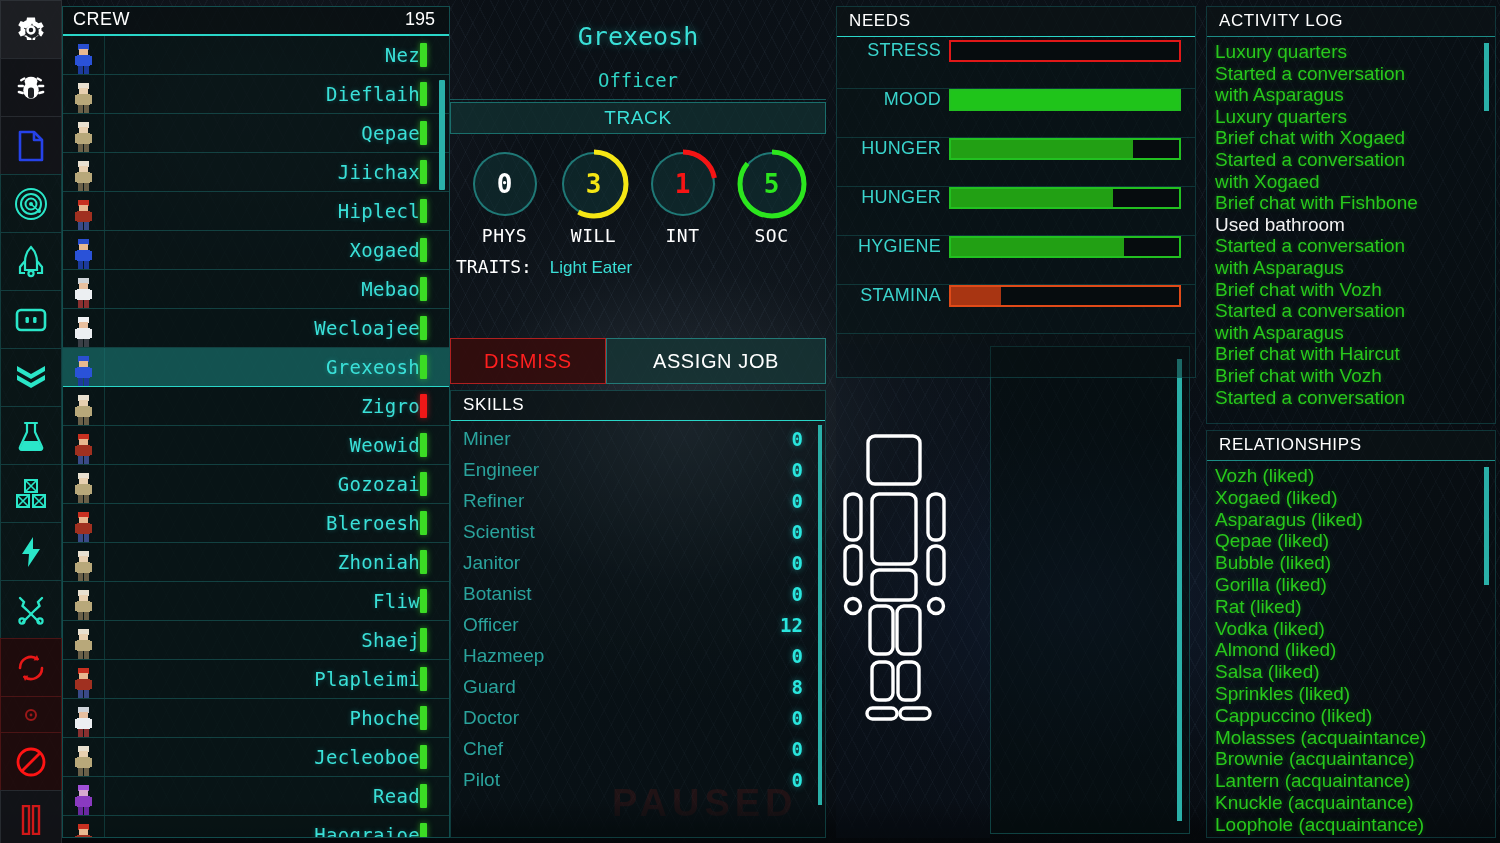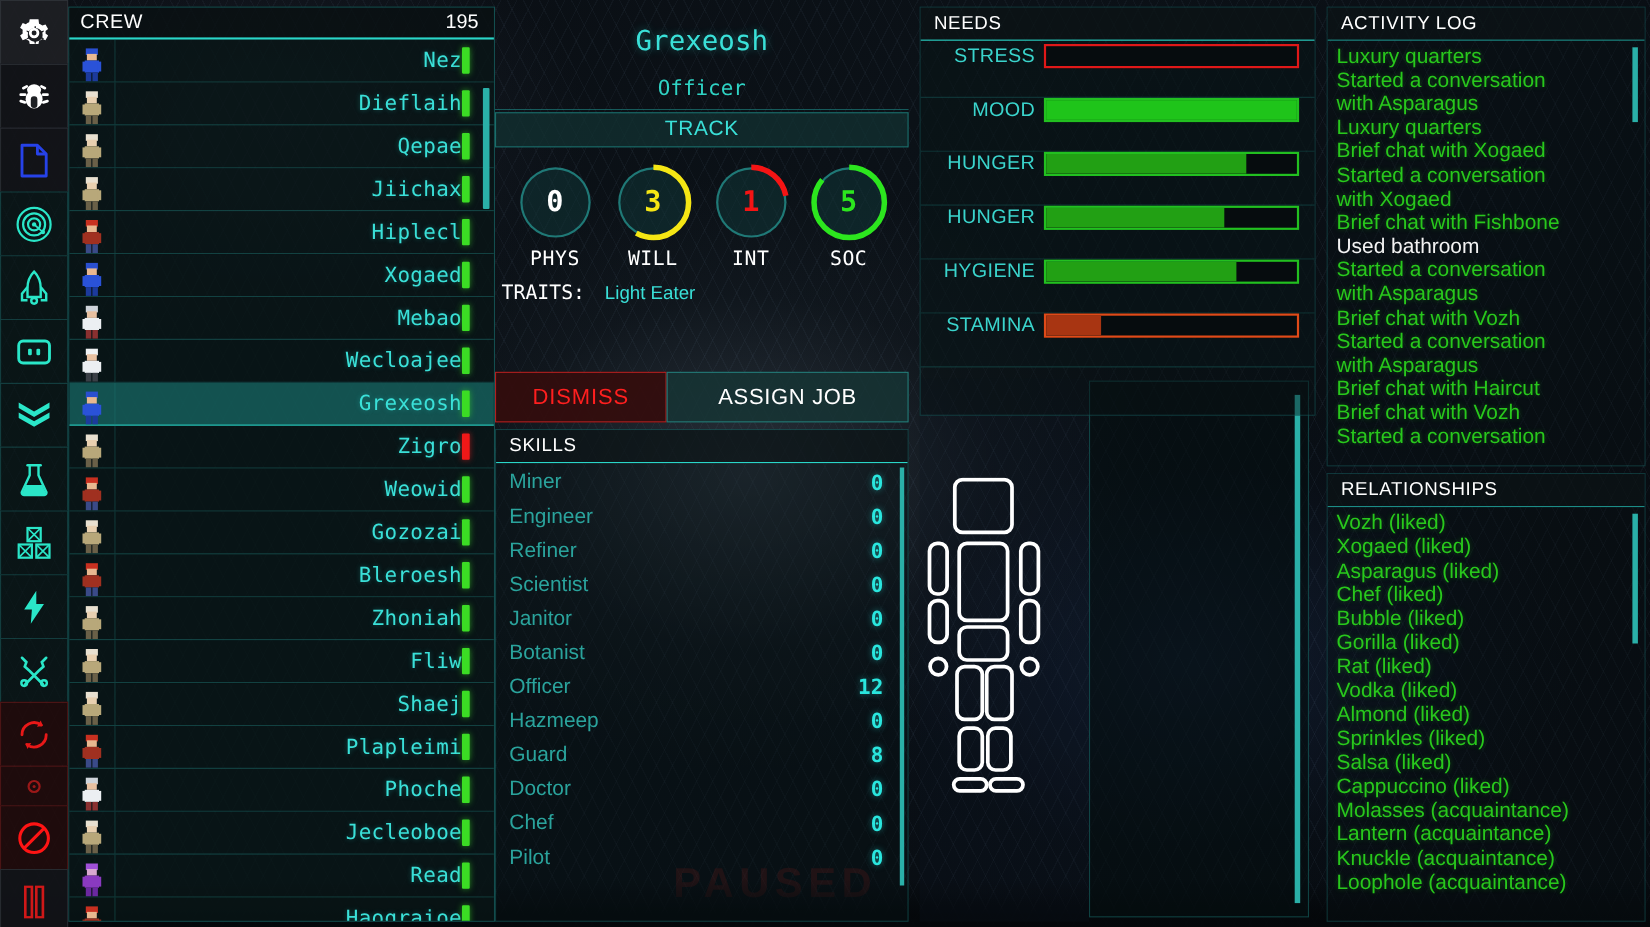--- a/index.html
+++ b/index.html
@@ -997,30 +997,31 @@
         <div class="log-scroll"></div>
     </div>
   </div>
 
   <div class="rel-panel">
     <div class="panel-title thin-rule">RELATIONSHIPS</div>
     <div class="rel-body" id="rel-body">
       <div class="rel-line">Vozh (liked)</div>
         <div class="rel-line">Xogaed (liked)</div>
         <div class="rel-line">Asparagus (liked)</div>
-        <div class="rel-line">Chef (liked)</div>
+        <div class="rel-line">Qepae (liked)</div>
         <div class="rel-line">Bubble (liked)</div>
         <div class="rel-line">Gorilla (liked)</div>
         <div class="rel-line">Rat (liked)</div>
         <div class="rel-line">Vodka (liked)</div>
         <div class="rel-line">Almond (liked)</div>
+        <div class="rel-line">Salsa (liked)</div>
         <div class="rel-line">Sprinkles (liked)</div>
-        <div class="rel-line">Salsa (liked)</div>
         <div class="rel-line">Cappuccino (liked)</div>
         <div class="rel-line">Molasses (acquaintance)</div>
+        <div class="rel-line">Brownie (acquaintance)</div>
         <div class="rel-line">Lantern (acquaintance)</div>
         <div class="rel-line">Knuckle (acquaintance)</div>
         <div class="rel-line">Loophole (acquaintance)</div>
         <div class="rel-scroll"></div>
     </div>
   </div>
 
 </div>
 
 </body></html>

